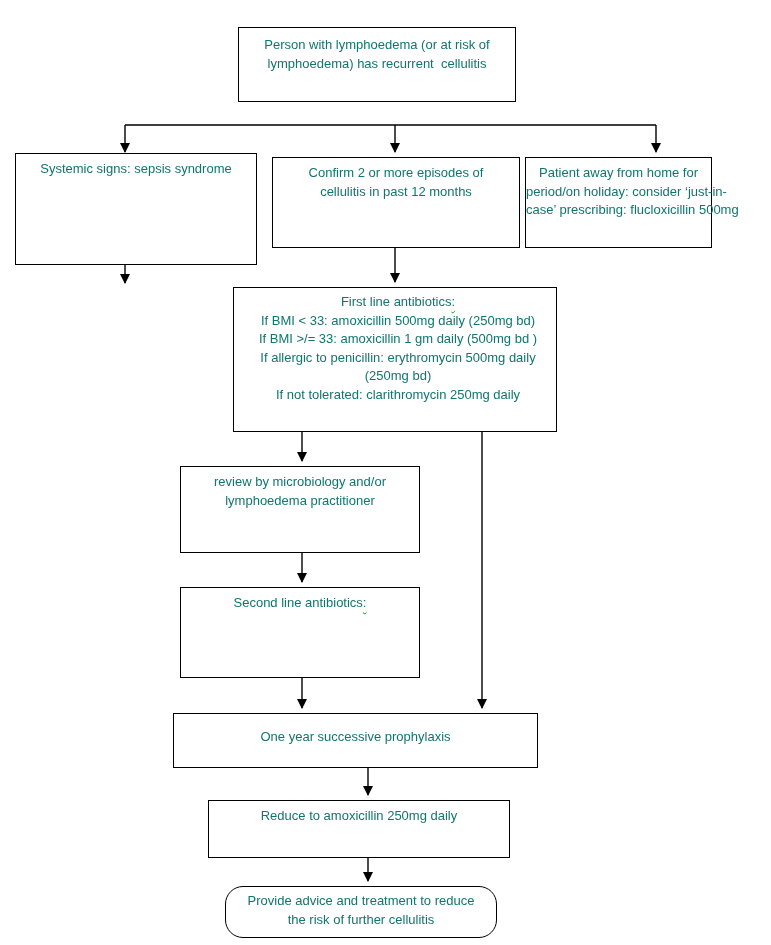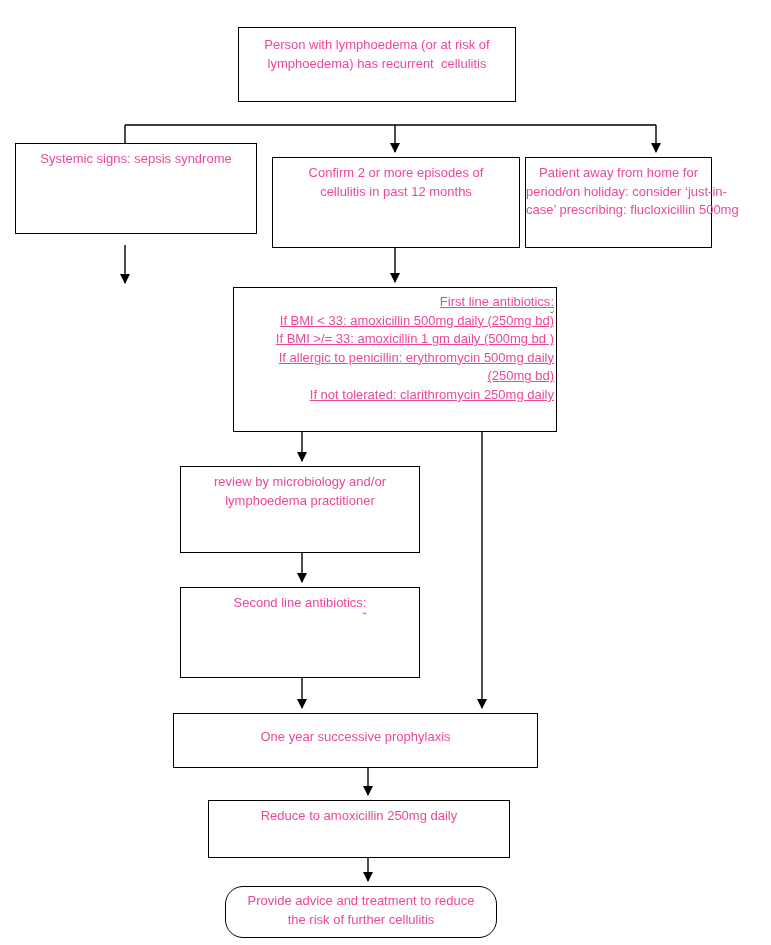--- a/index.html
+++ b/index.html
@@ -3,43 +3,43 @@
 <meta charset="utf-8">
 <style>
   html, body { margin: 0; padding: 0; background: #ffffff; }
   .canvas {
     position: relative;
     width: 771px;
     height: 945px;
     background: #ffffff;
     font-family: "Liberation Sans", sans-serif;
     font-size: 13px;
-    color: #ec4899;
+    color: #0f766e;
     overflow: hidden;
   }
   svg.connectors { position: absolute; left: 0; top: 0; }
   .node {
     position: absolute;
     box-sizing: border-box;
     border: 1.5px solid #000000;
     background: #ffffff;
     text-align: center;
     line-height: 18.6px;
   }
-  .node.left-align { text-align: right; text-decoration: underline; }
+  .node.left-align { text-align: center; }
   .tl { white-space: pre; }
   .squiggle {
     text-decoration: underline;
     text-decoration-style: wavy;
     text-decoration-color: #00a000;
     text-decoration-thickness: 1px;
     text-underline-offset: 3px;
   }
   #node-start      { left: 238px; top:  27px; width: 278px; height:  75px; padding-top: 8px; }
-  #node-systemic   { left:  15px; top: 143px; width: 242px; height:  91px; padding-top: 6px; }
+  #node-systemic   { left:  15px; top: 153px; width: 242px; height:  112px; padding-top: 6px; }
   #node-confirm    { left: 272px; top: 157px; width: 248px; height:  91px; padding-top: 6px; }
   #node-away       { left: 525px; top: 157px; width: 187px; height:  91px; padding-top: 6px; }
   #node-hospital   { left:  32px; top: 288px; width: 187px; height:  58px; padding-top: 6px; }
   #node-firstline  { left: 233px; top: 287px; width: 324px; height: 145px; padding: 5px 2px 0 8px; }
   #node-inadequate { left: 180px; top: 466px; width: 240px; height:  87px; padding-top: 6px; }
   #node-secondline { left: 180px; top: 587px; width: 240px; height:  91px; padding-top: 6px; }
   #node-oneyear    { left: 173px; top: 713px; width: 365px; height:  55px; padding-top: 14px; }
   #node-reduce     { left: 208px; top: 800px; width: 302px; height:  58px; padding-top: 6px; }
   #node-advice     { left: 225px; top: 886px; width: 272px; height:  52px; padding-top: 5px; border-radius: 18px; }
 </style>

